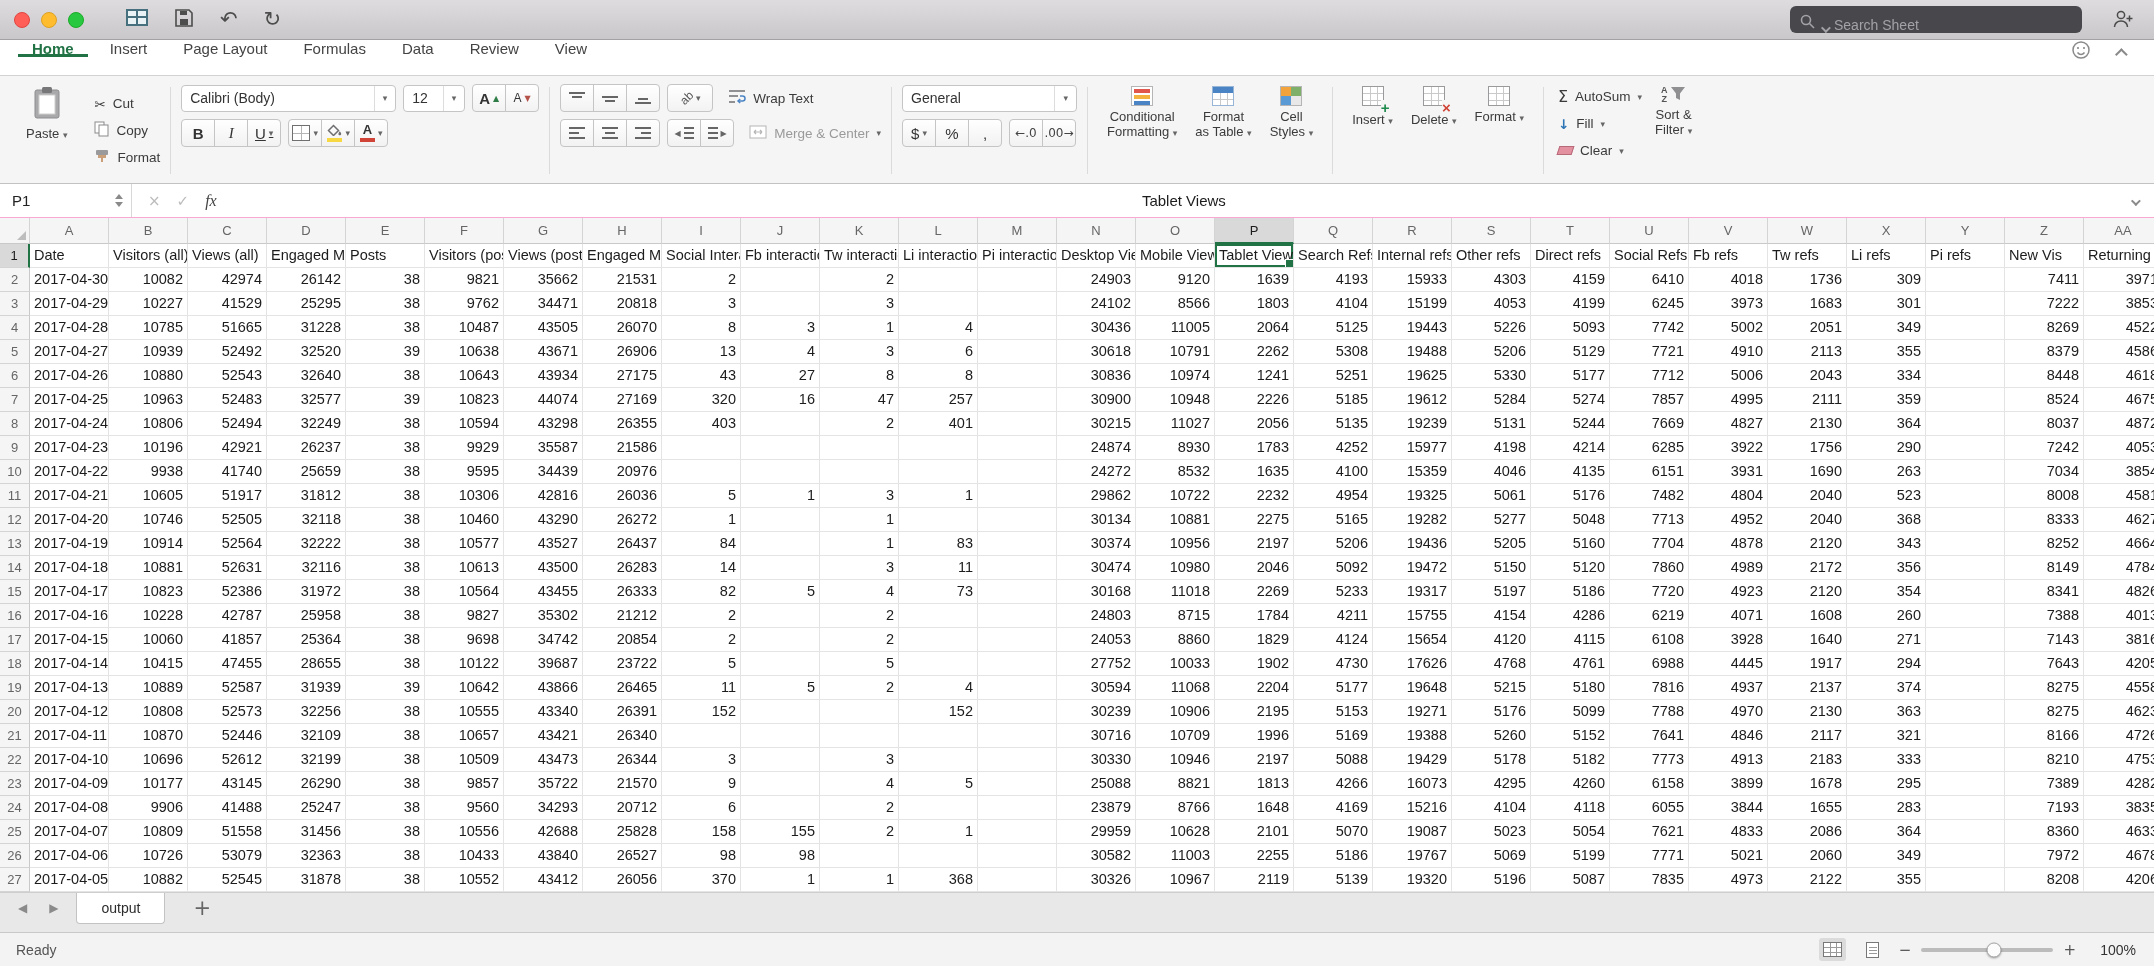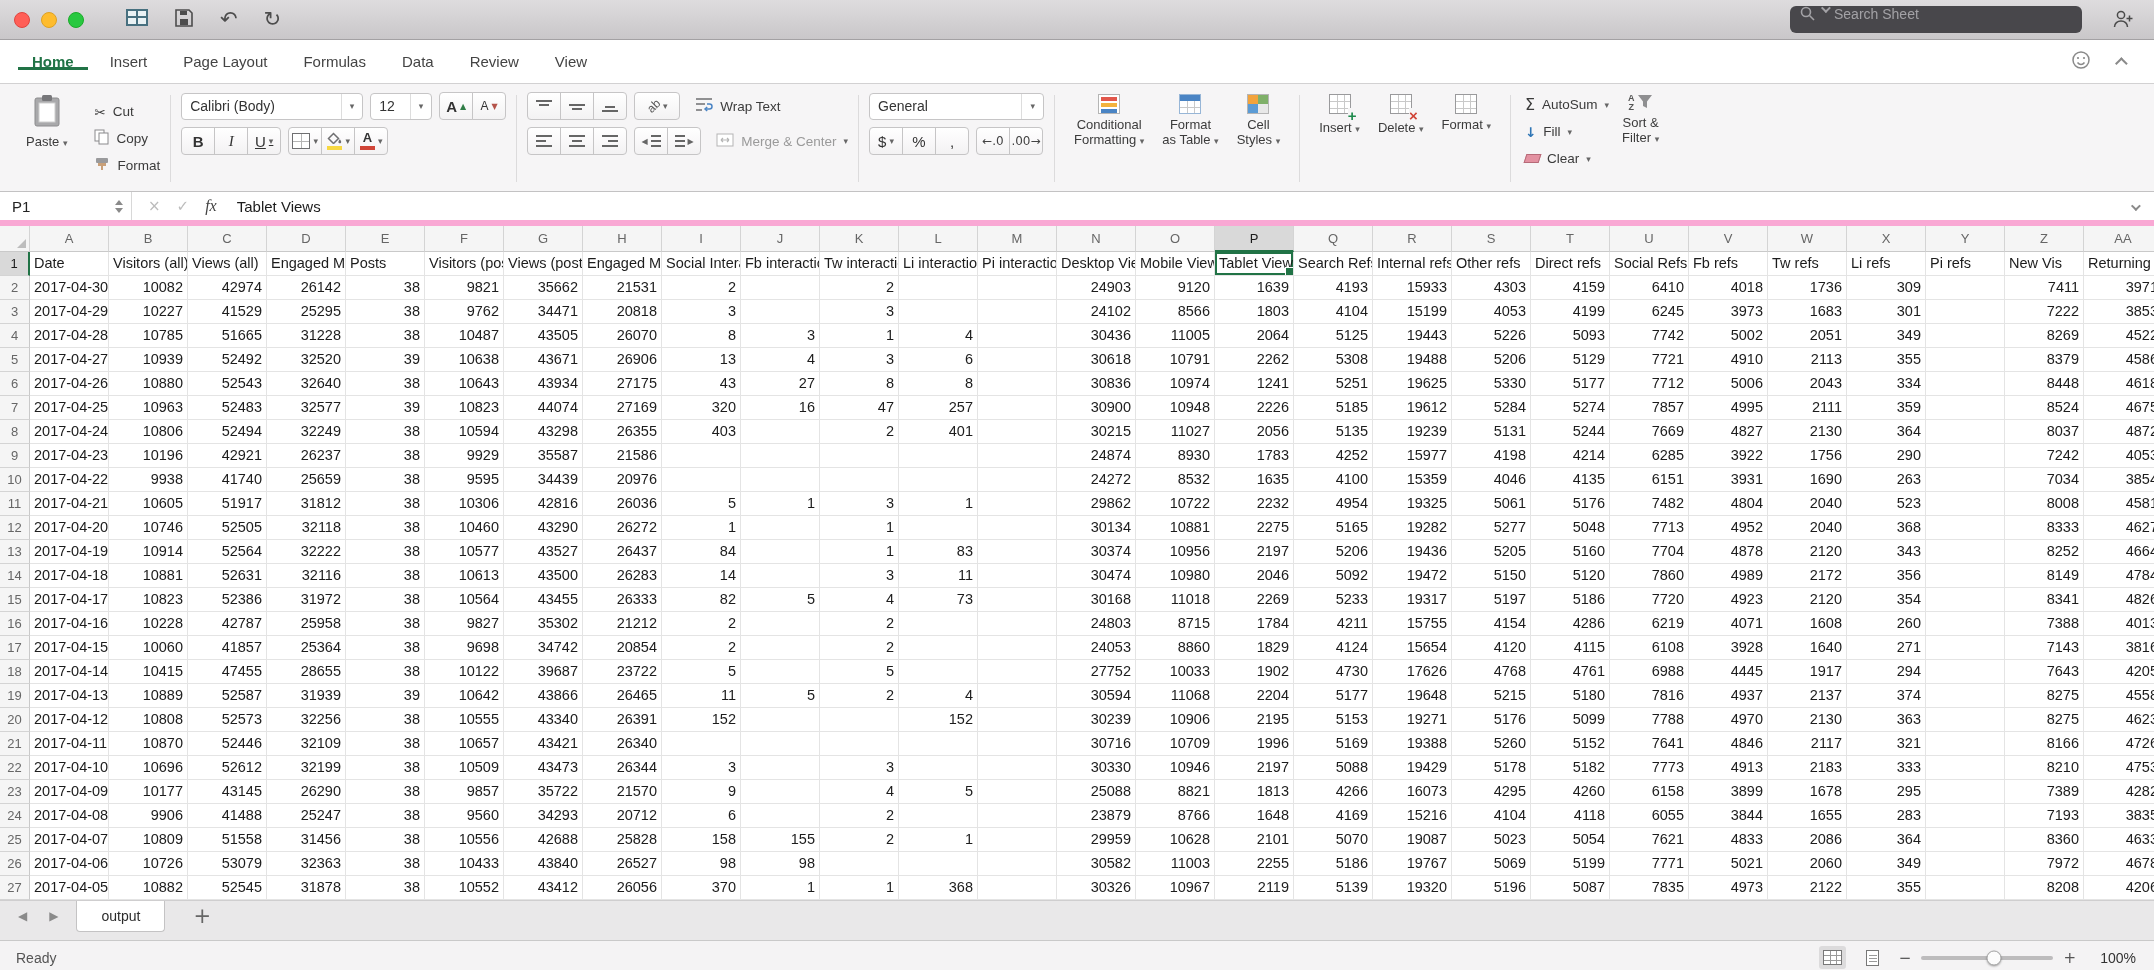--- a/index.html
+++ b/index.html
@@ -20,27 +20,27 @@
   .light.yellow { background:#febc2e; border:1px solid #dea123; }
   .light.green { background:#28c840; border:1px solid #1aab29; }
   .tb-icons { display:flex; align-items:center; gap:26px; margin-left:42px; color:#4d4d4d; }
   .tb-icons .glyph { font-size:21px; line-height:1; }
   .i-wingrid { display:inline-block; width:22px; height:17px; border:2px solid #47707f;
     background:linear-gradient(#47707f,#47707f) 50% 0/2px 100% no-repeat,
                linear-gradient(#47707f,#47707f) 0 45%/100% 2px no-repeat,#e9f2f4; }
   .tb-title { position:absolute; left:50%; transform:translateX(-50%); display:flex; align-items:center;
     gap:9px; font-size:15px; color:#2c2c2c; white-space:nowrap; }
   .tb-search { position:absolute; right:72px; top:6px; width:292px; height:27px; background:#48474b;
-    border-radius:6px; display:flex; align-items:flex-start; gap:6px; padding:0 10px; }
+    border-radius:6px; display:flex; align-items:flex-end; gap:6px; padding:0 10px; }
   .tb-search .ph { color:#a3a2a6; font-size:14px; }
   .chev { display:inline-block; width:7px; height:7px; border-right:2px solid #a3a2a6; border-bottom:2px solid #a3a2a6; transform:rotate(45deg) translateY(-2px); }
   .tb-person { position:absolute; right:20px; top:9px; }
 
   
-  .tabbar { height:44px; background:#fff; border-bottom:1px solid #d2d1d2; display:flex; align-items:center; padding-left:14px; }
+  .tabbar { height:36px; background:#fff; border-bottom:1px solid #d2d1d2; display:flex; align-items:flex-start; padding-left:14px; }
   #ribbon-tabs { display:flex; align-items:stretch; }
   .rtab { display:flex; align-items:center; padding:0 18px; font-size:15px; color:#444; position:relative; cursor:default; }
   .rtab.active { color:var(--green); font-weight:bold; }
   .rtab.active::after { content:""; position:absolute; left:4px; right:4px; bottom:0; height:3px; background:var(--green); }
   .tabbar-right { margin-left:auto; display:flex; align-items:center; gap:28px; margin-right:26px; }
   .chev-up { display:inline-block; width:9px; height:9px; border-left:2px solid #8a8a8a; border-top:2px solid #8a8a8a; transform:rotate(45deg) translateY(3px); }
 
   
   .ribbon { height:108px; background:var(--ribbonbg); border-bottom:1px solid #c3c2c3; display:flex; align-items:stretch; padding:7px 8px 5px; }
   .rgroup { display:flex; flex-direction:column; padding:0 9px; }
@@ -101,21 +101,21 @@
     background-size:16px 2px,10px 2px; background-position:0 0,3px 4px; }
   .i-va-m { background-image:linear-gradient(#666,#666),linear-gradient(#666,#666);
     background-size:16px 2px,10px 2px; background-position:0 4px,3px 8px; }
   .i-va-b { background-image:linear-gradient(#666,#666),linear-gradient(#666,#666);
     background-size:10px 2px,16px 2px; background-position:3px 6px,0 10px; }
   .i-eraser { display:inline-block; width:15px; height:9px; background:#e391a1; border:1px solid #b66a78; transform:skewX(-18deg); }
   .rot-ab { display:inline-block; transform:rotate(-45deg); font-size:12px; color:#555; }
   .azcol { display:flex; flex-direction:column; font-size:9px; line-height:9px; color:#555; font-weight:bold; }
 
   
-  .fbar { height:34px; background:#fff; border-bottom:6px solid #f9a8d4; display:flex; align-items:center; }
+  .fbar { height:34px; background:#fff; border-bottom:1px solid #f9a8d4; display:flex; align-items:center;text-align:center; }
   .namebox { width:132px; height:100%; border-right:1px solid #d8d8d8; display:flex; align-items:center; padding:0 8px 0 12px; font-size:15px; color:#222; }
   .stepper { margin-left:auto; display:flex; flex-direction:column; gap:3px; }
   .stepper i { display:block; width:0; height:0; border-left:4px solid transparent; border-right:4px solid transparent; }
   .stepper .up { border-bottom:5px solid #8a8a8a; }
   .stepper .dn { border-top:5px solid #8a8a8a; }
   .fxbtns { display:flex; align-items:center; gap:16px; padding:0 16px; }
   .fxbtns .gray { color:#bcbcbc; font-size:15px; }
   .fxbtns .fx { font-style:italic; font-family:"Liberation Serif",serif; font-size:16px; color:#444; }
   .fcontent { flex:1; font-size:15px; color:#1c1c1c; padding-left:4px; }
   .fchev { margin-right:16px; }
@@ -267,21 +267,21 @@
           </svg>
       </span>
       <span>Format</span>
     </div>
   </div>
 
   <div class="gdiv"></div>
 
   <div class="rgroup">
     <div class="rrow">
-      <div class="combo" style="width:182px;">
+      <div class="combo" style="width:215px;">
         <span>Calibri (Body)</span>
         <span class="dd glyph">▾</span>
       </div>
       <div class="combo" style="width:62px;">
         <span>12</span>
         <span class="dd glyph">▾</span>
       </div>
       <div class="seg">
         <div class="sbtn">
           <span class="bold">A</span>

